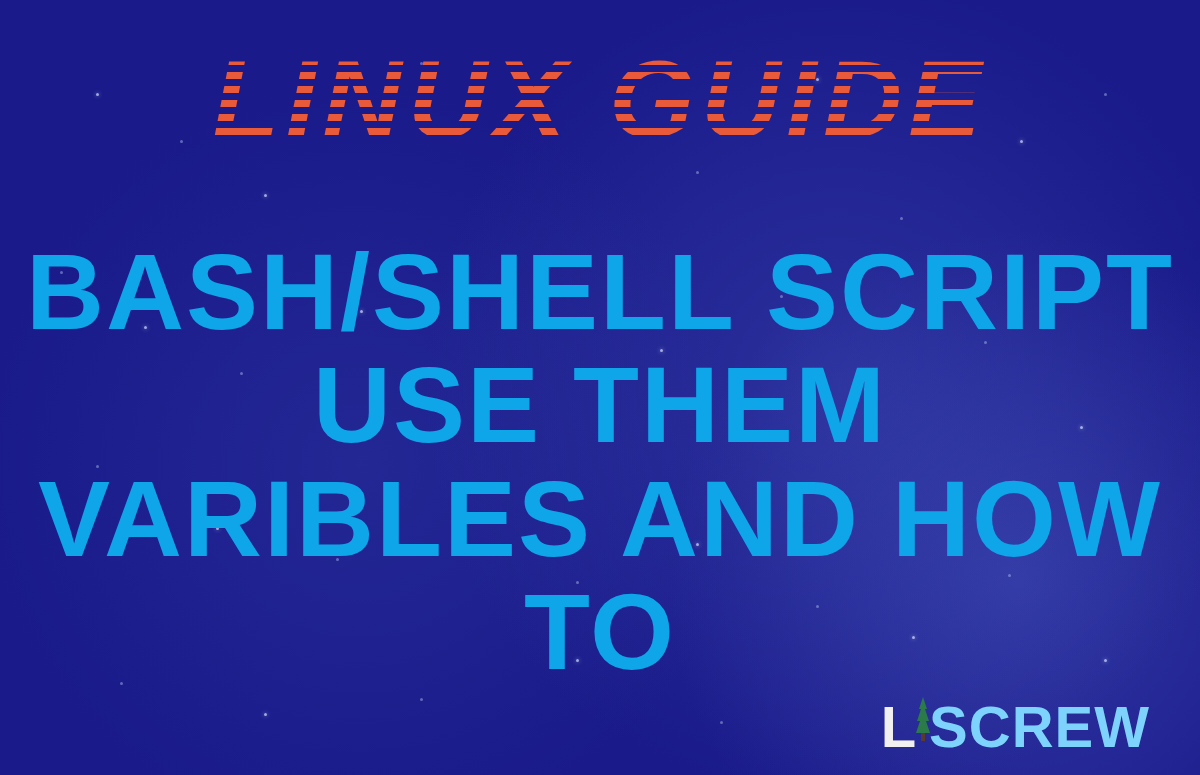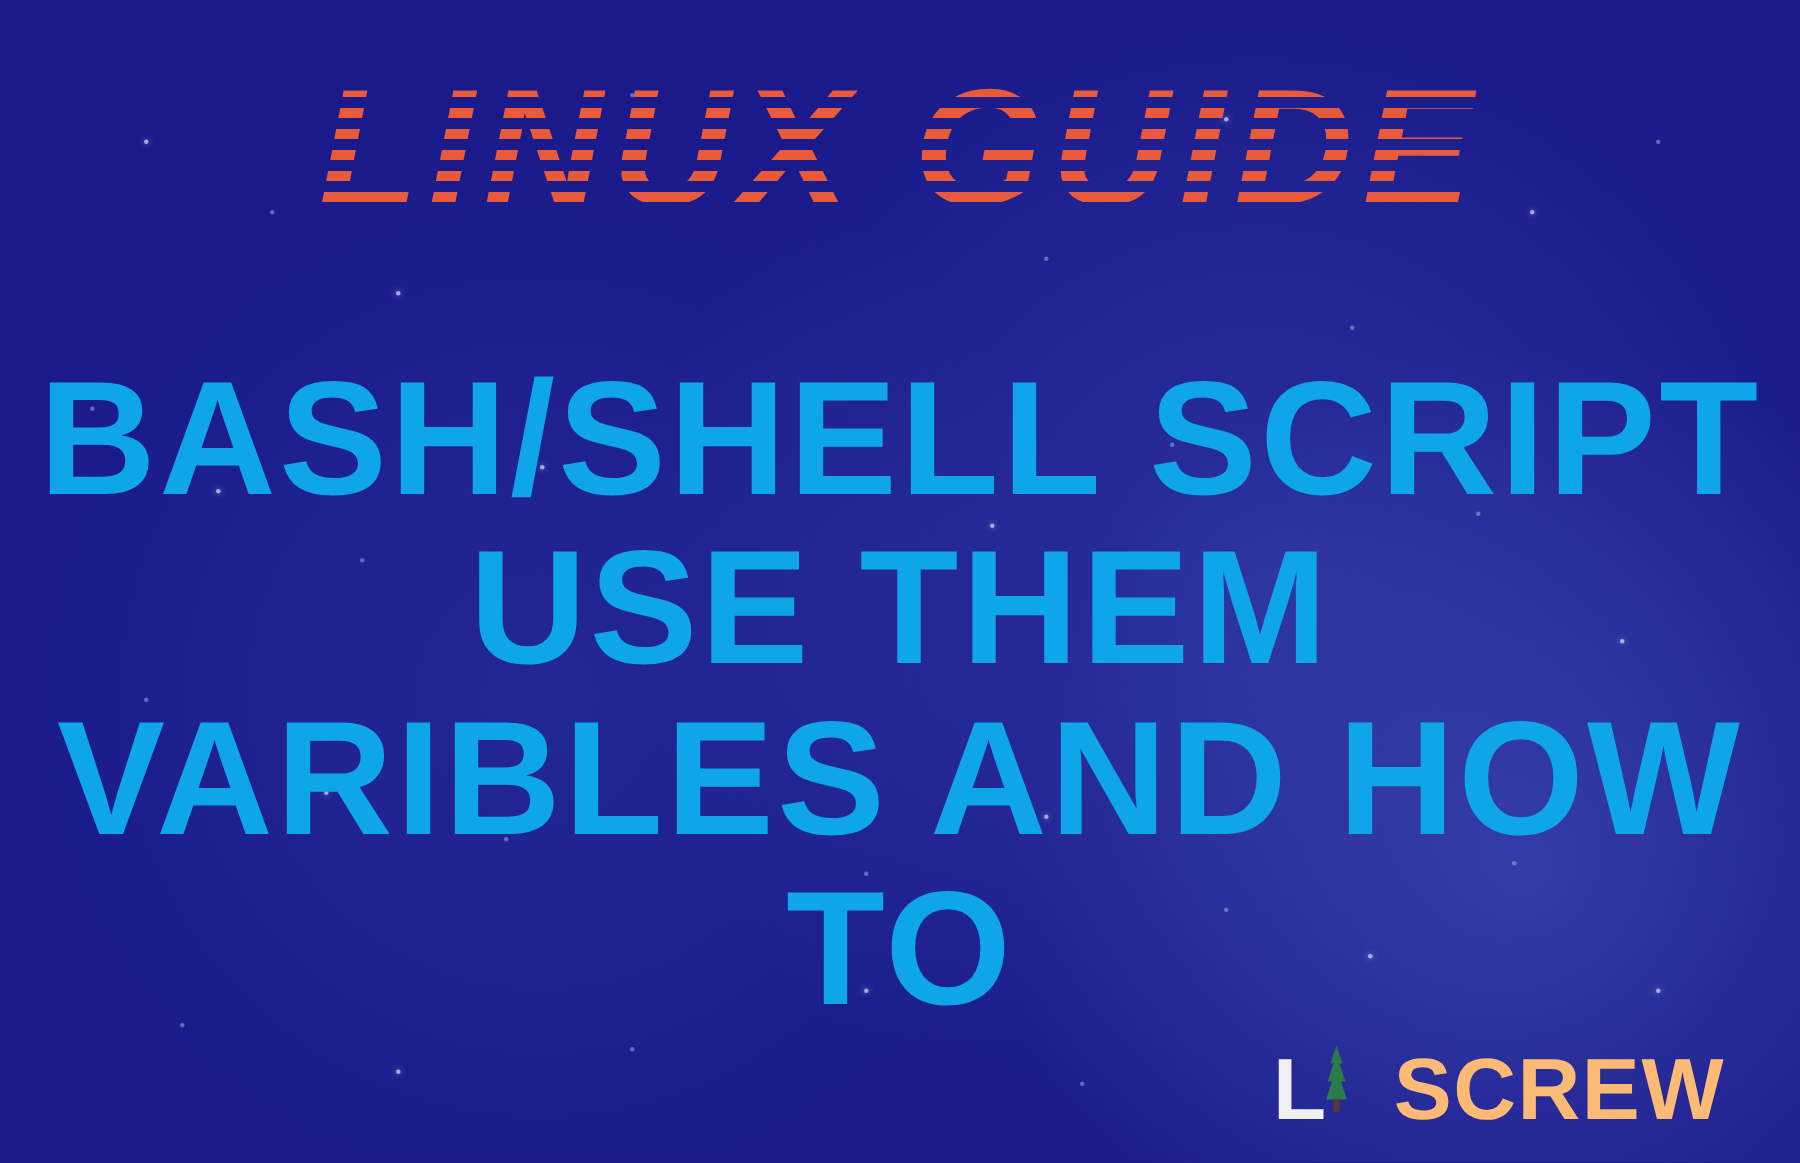--- a/index.html
+++ b/index.html
@@ -87,22 +87,21 @@
     font-family: "Arial Black", sans-serif;
     font-weight: 900;
     font-size: 58px;
     letter-spacing: 1px;
   }
   .logo-linux {
     color: #f0f0f0;
     position: relative;
   }
   .logo-screw {
-    color: #fdba74;
-    margin-left: 32px;
+    color: #7dd3fc;
   }
   .logo-tree {
     display: inline-block;
     width: 16px;
     height: 48px;
     position: relative;
     margin: 0 -2px;
     vertical-align: middle;
     top: -8px;
   }

